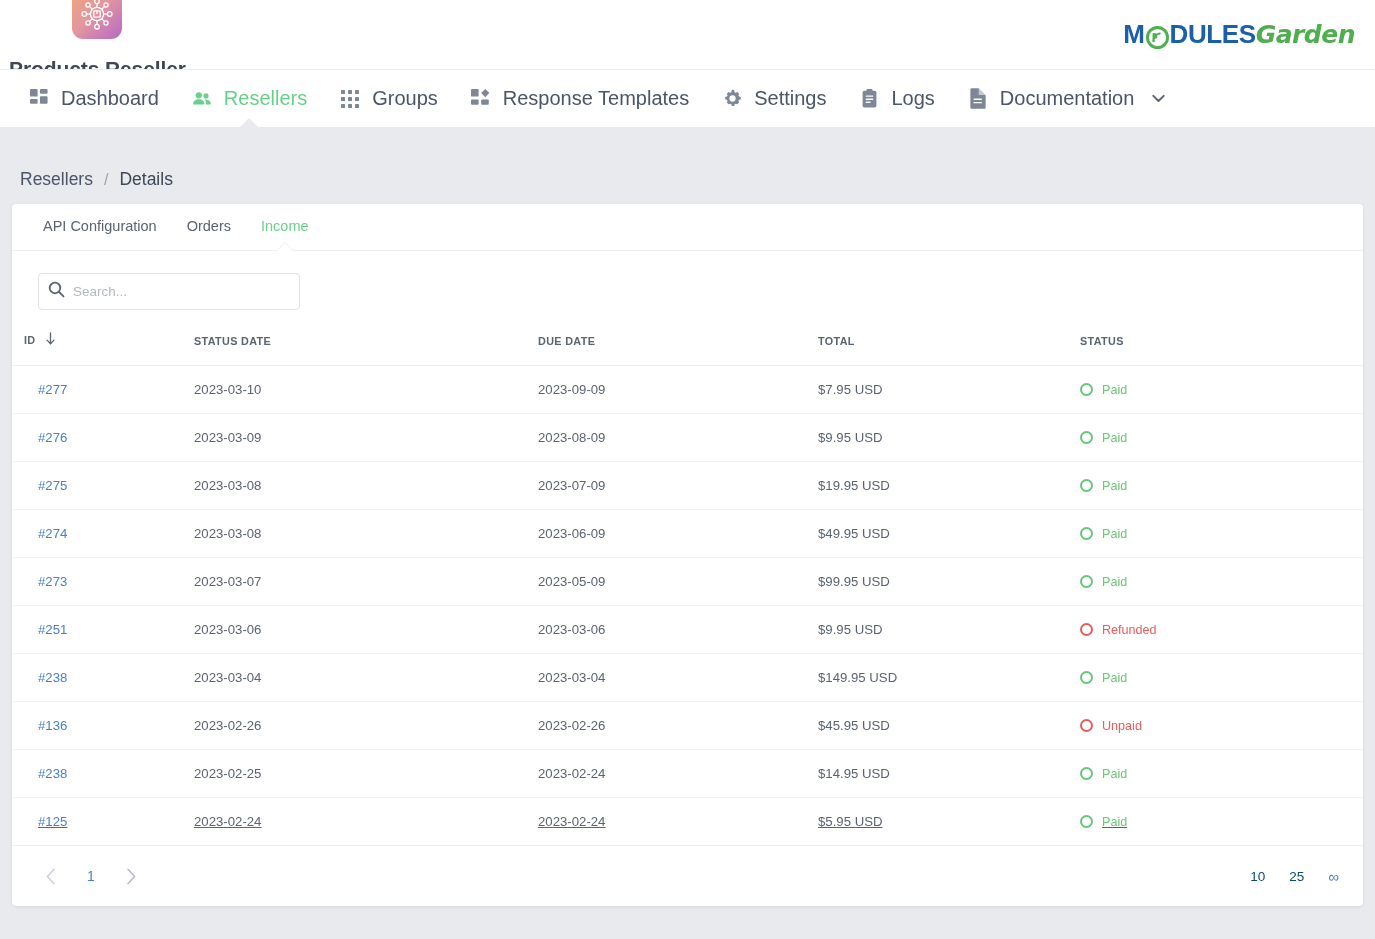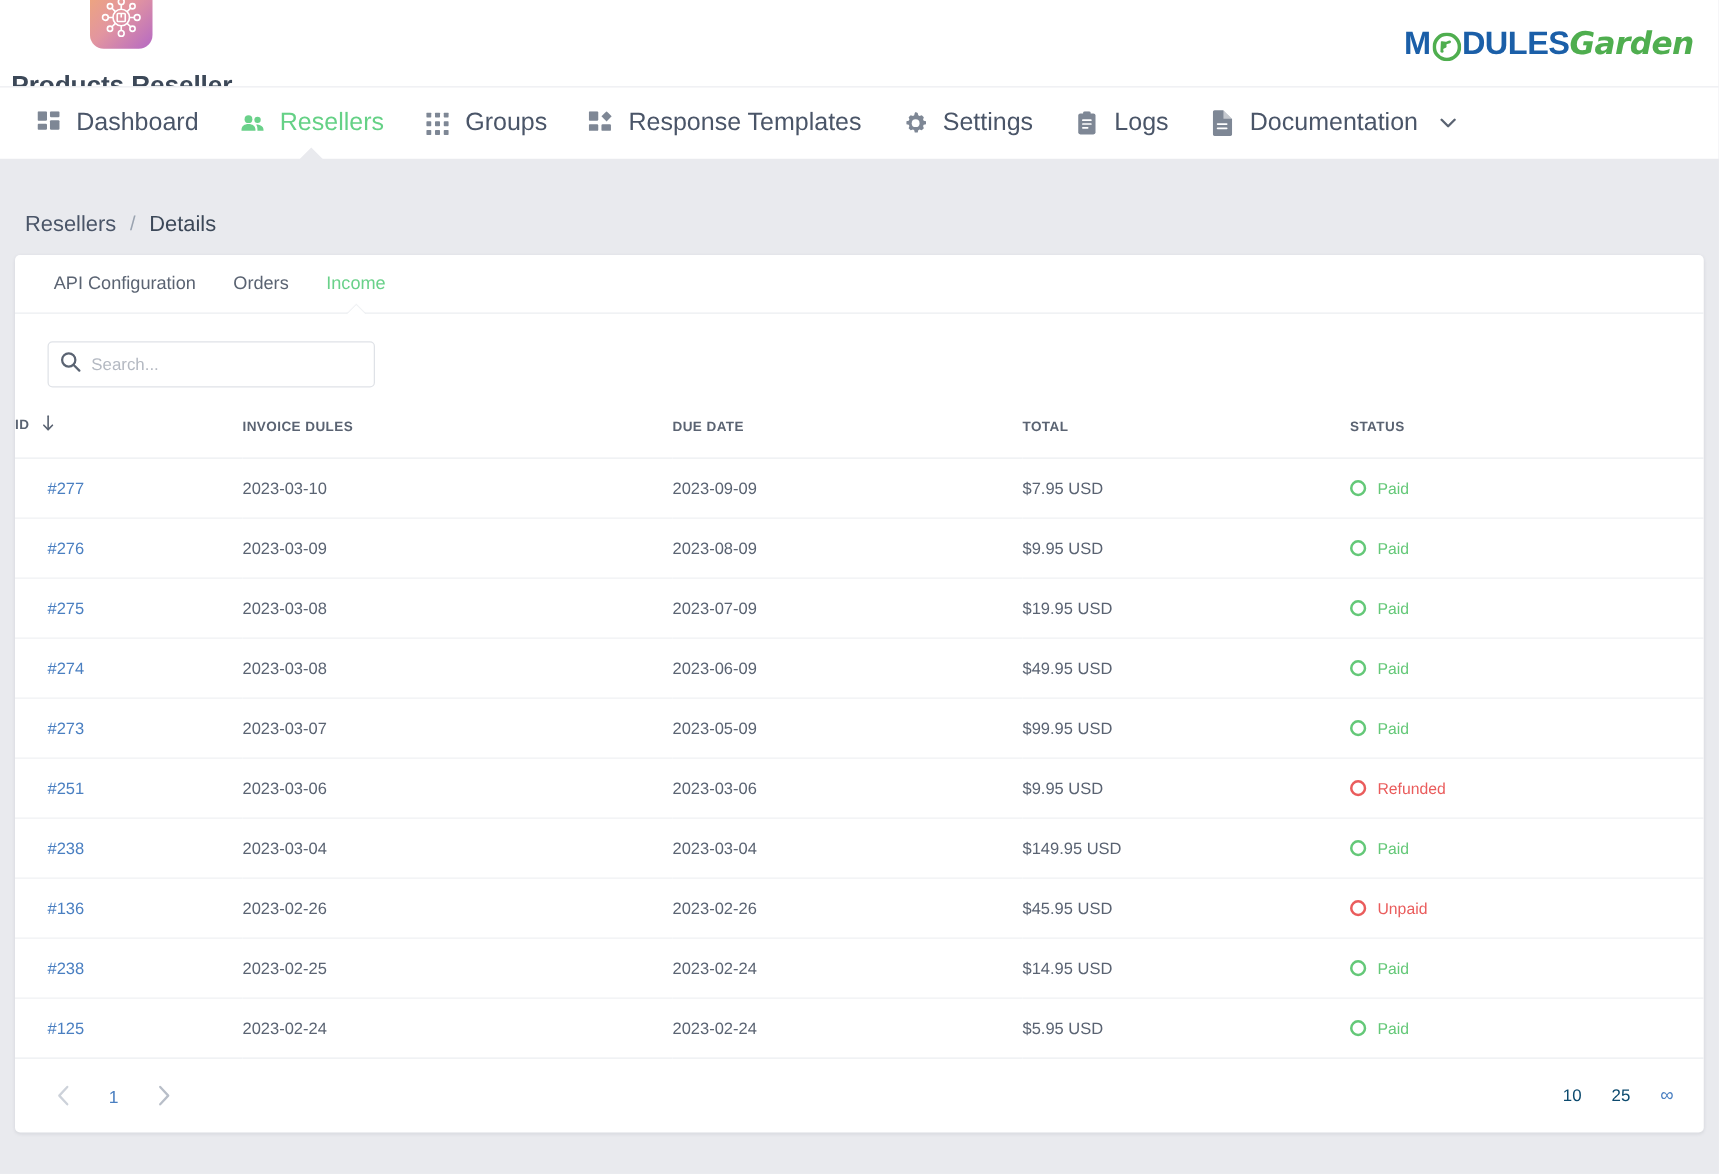--- a/index.html
+++ b/index.html
@@ -145,21 +145,21 @@
     border-radius: 4px;
     box-shadow: 0 1px 3px rgba(40,50,70,0.10);
     overflow: hidden;
     height: 702px;
     display: flex;
     flex-direction: column;
   }
 
   .tabs {
     display: flex;
-    align-items: center;
+    align-items: flex-end;
     height: 47px;
     padding-left: 16px;
     border-bottom: 1px solid #eceef1;
     position: relative;
     flex: none;
   }
   .tab {
     padding: 0 15px;
     font-size: 14.5px;
     color: #5a6372;
@@ -212,30 +212,30 @@
     text-align: left;
     font-size: 10.8px;
     font-weight: bold;
     letter-spacing: 0.35px;
     color: #5a6372;
     padding: 6px 0 18px 0;
     border-bottom: 1px solid #eceef1;
     vertical-align: bottom;
   }
   .th-id { padding-left: 26px; }
-  .th-sort { display: inline-flex; align-items: center; gap: 9px; }
+  .th-sort { display: inline-flex; align-items: center; gap: 9px; margin-left: 12px; }
 
   .table tbody td {
     font-size: 13.2px;
     color: #5a6372;
     height: 48px;
     border-bottom: 1px solid #f0f1f4;
     vertical-align: middle;
   }
-  .table tbody tr:last-child td { border-bottom: 1px solid #eceef1; }
+  .table tbody tr:last-child td { border-bottom: 1px solid #eceef1; text-decoration: underline; }
   .cell-id { padding-left: 26px; }
   .id-link { color: #4a7fc1; cursor: pointer; }
 
   .status-cell { display: flex; align-items: center; gap: 9px; }
   .status-ring {
     width: 13px; height: 13px;
     border-radius: 50%;
     border: 2.2px solid currentColor;
     flex: none;
   }
@@ -466,21 +466,21 @@
           <span class="th-sort">
             <span>ID</span>
             <span>
               <svg width="11" height="13" viewBox="0 0 11 14" fill="none" stroke="#5a6372" stroke-width="1.4" stroke-linecap="round" stroke-linejoin="round">
                 <line x1="5.5" y1="1" x2="5.5" y2="12.4"></line>
                 <polyline points="1.8,8.8 5.5,12.6 9.2,8.8"></polyline>
               </svg>
             </span>
           </span>
         </th>
-        <th>INVOICE DULES</th>
+        <th>STATUS DATE</th>
         <th>DUE DATE</th>
         <th>TOTAL</th>
         <th>STATUS</th>
       </tr>
     </thead>
     <tbody id="table-body">
         <tr>
           <td class="cell-id"><span class="id-link">#277</span></td>
           <td>2023-03-10</td>
           <td>2023-09-09</td>

